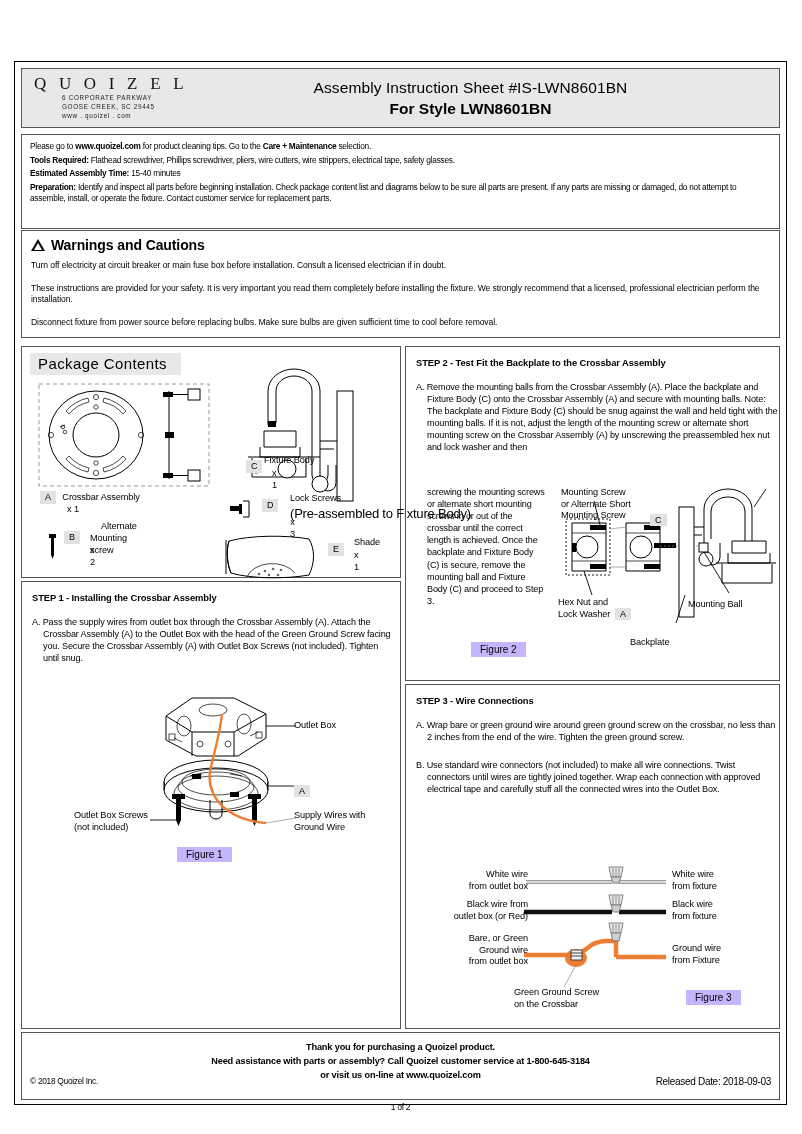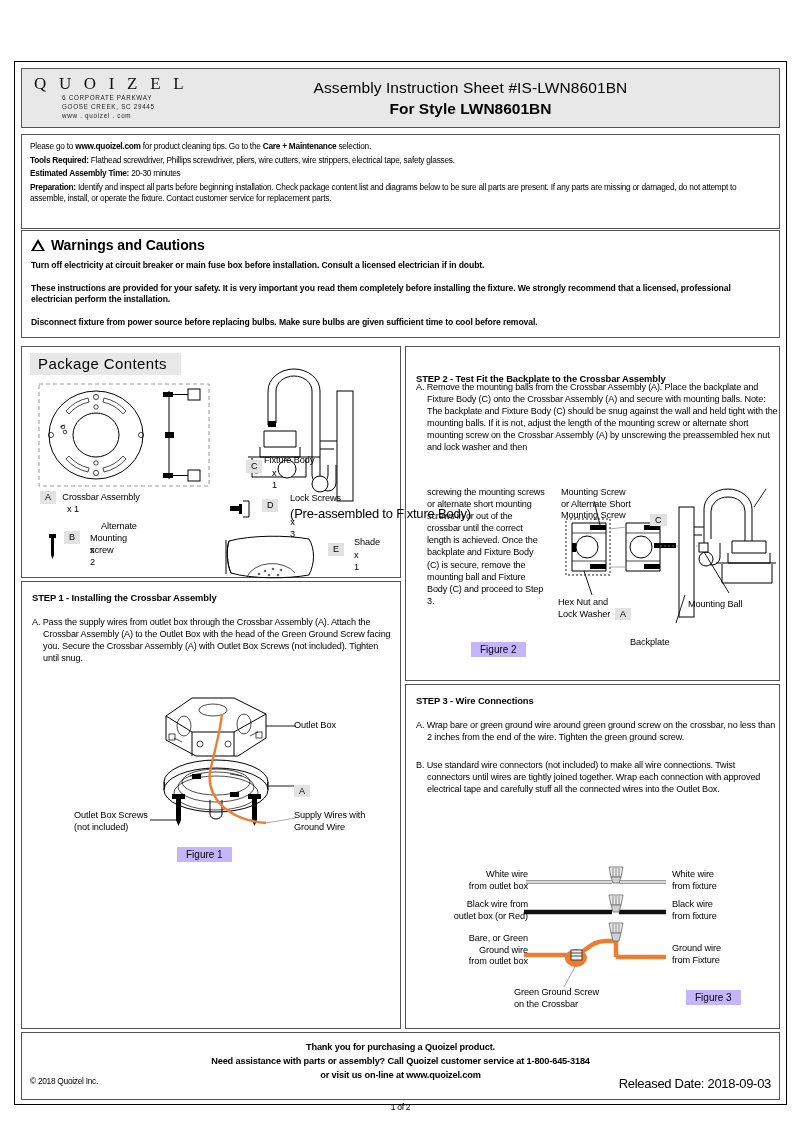--- a/index.html
+++ b/index.html
@@ -20,42 +20,42 @@
   .intro{position:absolute;left:6px;top:72px;width:759px;height:95px;border:1px solid #555;box-sizing:border-box;padding:6px 8px 0 8px;}
   .intro p{margin:0 0 2.5px 0;font-size:8.3px;line-height:1.34;letter-spacing:-.25px;}
   .intro b{font-weight:bold;}
 
   
   .warn{position:absolute;left:6px;top:168px;width:759px;height:108px;border:1px solid #555;box-sizing:border-box;padding:6px 9px 0 9px;}
   .warn-head{display:flex;align-items:center;gap:6px;margin-bottom:7px;}
   .tri{width:0;height:0;border-left:7px solid transparent;border-right:7px solid transparent;border-bottom:12px solid #000;position:relative;}
   .tri:after{content:"";position:absolute;left:-4.5px;top:3.5px;width:0;height:0;border-left:4.5px solid transparent;border-right:4.5px solid transparent;border-bottom:7.5px solid #fff;}
   .warn-head h2{margin:0;font-size:14px;font-weight:bold;letter-spacing:-.1px;}
-  .warn p{margin:0 0 11px 0;font-size:8.6px;line-height:1.35;letter-spacing:-.1px;font-weight:bold;}
+  .warn p{margin:0 0 11px 0;font-size:8.6px;line-height:1.35;letter-spacing:-.1px;}
 
   
   .pkg{position:absolute;left:6px;top:284px;width:380px;height:232px;border:1px solid #555;box-sizing:border-box;}
   .step1{position:absolute;left:6px;top:519px;width:380px;height:448px;border:1px solid #555;box-sizing:border-box;}
   .step2{position:absolute;left:390px;top:284px;width:375px;height:335px;border:1px solid #555;box-sizing:border-box;}
   .step3{position:absolute;left:390px;top:622px;width:375px;height:345px;border:1px solid #555;box-sizing:border-box;}
 
   .pkg-title{position:absolute;left:8px;top:6px;background:#e8e8e8;padding:2px 14px 3px 8px;font-size:15px;letter-spacing:.4px;}
   .step-title{font-size:9.4px;font-weight:bold;letter-spacing:-.1px;}
   .body-txt{font-size:9.1px;line-height:1.33;letter-spacing:-.15px;}
 
   .tag{display:inline-block;background:#e2e2e2;padding:1px 5px;font-size:9px;font-weight:normal;color:#000;}
   .figtag{display:inline-block;background:#c4b5fd;padding:2px 9px;font-size:10px;}
   .lbl{position:absolute;font-size:9.2px;line-height:1.25;letter-spacing:-.1px;}
   .small{font-size:13px;letter-spacing:-.2px;}
 
   
   .foot{position:absolute;left:6px;top:970px;width:759px;height:68px;border:1px solid #555;box-sizing:border-box;}
   .foot-center{text-align:center;font-size:9.2px;font-weight:bold;line-height:1.5;padding-top:8px;letter-spacing:-.15px;}
   .foot-cr{position:absolute;left:8px;top:43px;font-size:8.4px;letter-spacing:-.3px;}
-  .foot-rd{position:absolute;right:8px;top:43px;font-size:13px;letter-spacing:-.3px;}
+  .foot-rd{position:absolute;right:8px;top:43px;font-size:10px;letter-spacing:-.3px;}
   .pageno{position:absolute;left:0;right:0;top:1040px;text-align:center;font-size:8.6px;letter-spacing:-.3px;}
 
   svg{display:block;overflow:visible;}
   .ln{fill:none;stroke:#000;stroke-width:1;}
   .lnT{fill:none;stroke:#000;stroke-width:.7;}
   .wh{fill:#fff;stroke:#000;stroke-width:1;}
   .leader{stroke:#000;stroke-width:.9;fill:none;}
   .leaderT{stroke:#888;stroke-width:.7;fill:none;}
 </style>
 </head>
@@ -75,21 +75,21 @@
     </div>
     <div class="hdr-titles">
       <div class="t1">Assembly Instruction Sheet #IS-LWN8601BN</div>
       <div class="t2">For Style LWN8601BN</div>
     </div>
   </div>
 
   <div class="intro">
     <p><span>Please go to </span><b>www.quoizel.com</b><span> for product cleaning tips. Go to the </span><b>Care + Maintenance</b><span> selection.</span></p>
     <p><b>Tools Required:</b><span> Flathead screwdriver, Phillips screwdriver, pliers, wire cutters, wire strippers, electrical tape, safety glasses.</span></p>
-    <p><b>Estimated Assembly Time:</b><span> 20-30 minutes</span></p>
+    <p><b>Estimated Assembly Time:</b><span> 15-40 minutes</span></p>
     <p><b>Preparation:</b><span> Identify and inspect all parts before beginning installation. Check package content list and diagrams below to be sure all parts are present. If any parts are missing or damaged, do not attempt to assemble, install, or operate the fixture. Contact customer service for replacement parts.</span></p>
   </div>
 
   <div class="warn">
     <div class="warn-head">
       <span class="tri"></span>
       <h2>Warnings and Cautions</h2>
     </div>
     <p>Turn off electricity at circuit breaker or main fuse box before installation. Consult a licensed electrician if in doubt.</p>
     <p>These instructions are provided for your safety. It is very important you read them completely before installing the fixture. We strongly recommend that a licensed, professional electrician perform the installation.</p>
@@ -256,21 +256,21 @@
       <div>(not included)</div>
     </div>
     <div class="lbl" style="left:272px;top:228px;">
       <div>Supply Wires with</div>
       <div>Ground Wire</div>
     </div>
     <div style="position:absolute;left:155px;top:262px;"><span class="figtag">Figure 1</span></div>
   </div>
 
   <div class="step2">
-    <div class="step-title" style="position:absolute;left:10px;top:26px;">STEP 2 -  Test Fit the Backplate to the Crossbar Assembly</div>
+    <div class="step-title" style="position:absolute;left:10px;top:10px;">STEP 2 -  Test Fit the Backplate to the Crossbar Assembly</div>
     <div class="body-txt" style="position:absolute;left:10px;top:34px;width:352px;text-indent:-11px;padding-left:11px;">A. Remove the mounting balls from the Crossbar Assembly (A). Place the backplate and Fixture Body (C) onto the Crossbar Assembly (A) and secure with mounting balls. Note: The backplate and Fixture Body (C) should be snug against the wall and held tight with the mounting balls. If it is not, adjust the length of the mounting screw or alternate short mounting screw on the Crossbar Assembly (A) by unscrewing the preassembled hex nut and lock washer and then</div>
     <div class="body-txt" style="position:absolute;left:21px;top:139px;width:118px;">screwing the mounting screws or alternate short mounting screws in or out of the crossbar until the correct length is achieved. Once the backplate and Fixture Body (C) is secure, remove the mounting ball and Fixture Body (C) and proceed to Step 3.</div>
 
     <div class="lbl" style="left:155px;top:140px;">
       <div>Mounting Screw</div>
       <div>or Alternate Short</div>
       <div>Mounting Screw</div>
     </div>
 
     <svg style="position:absolute;left:148px;top:136px;" width="222" height="165" viewBox="0 0 222 165">

